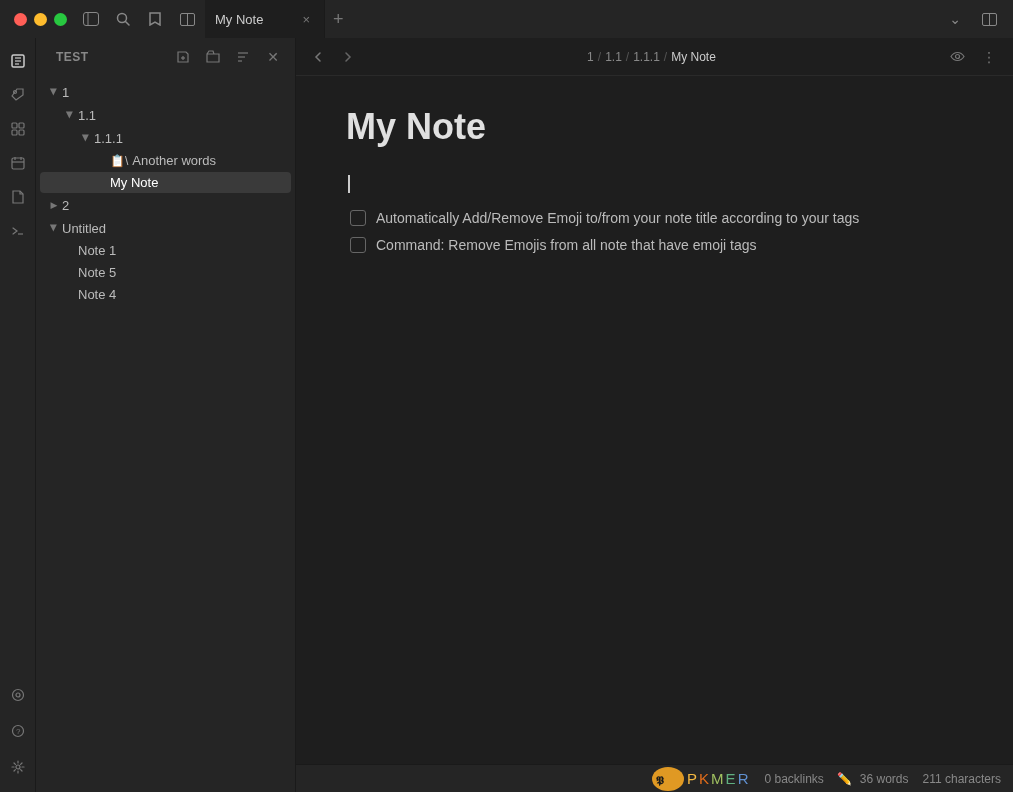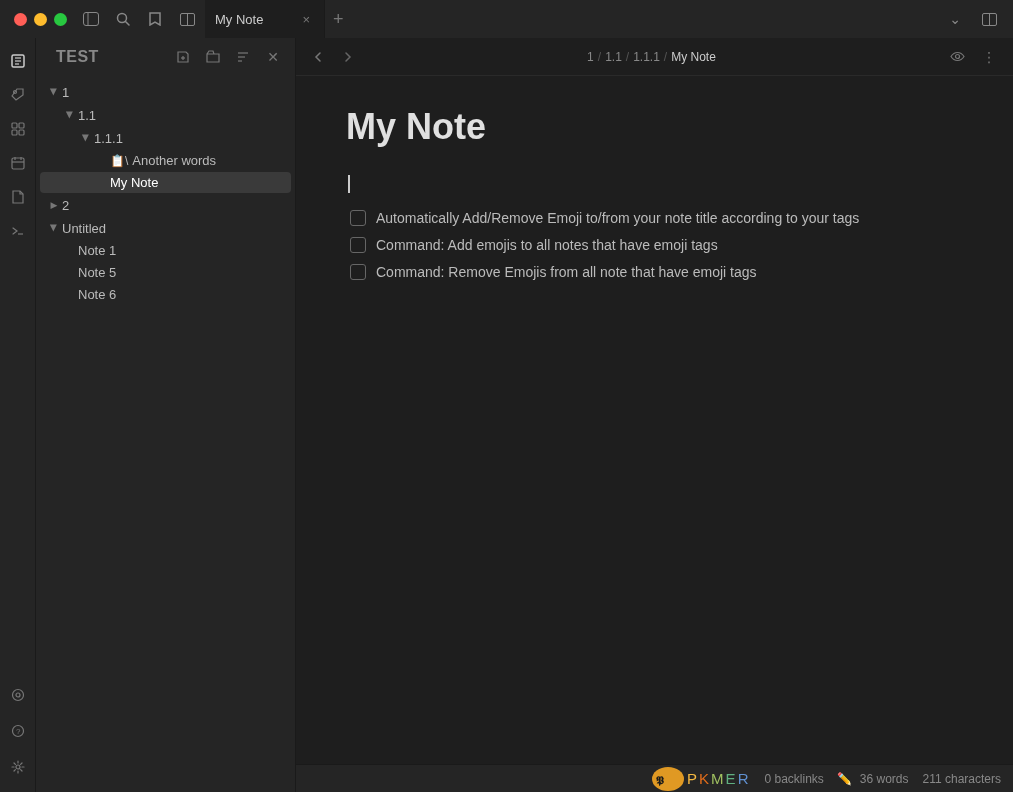--- a/index.html
+++ b/index.html
@@ -188,21 +188,21 @@
 
     .sidebar-content {
       flex: 1;
       overflow-y: auto;
       padding: 4px 0;
     }
     .sidebar-content::-webkit-scrollbar { width: 4px; }
     .sidebar-content::-webkit-scrollbar-thumb { background: #444; border-radius: 2px; }
 
     .tree-section-label {
-      font-size: 16px;
+      font-size: 12px;
       color: #888;
       padding: 4px 12px;
       font-weight: 600;
       text-transform: uppercase;
       letter-spacing: 0.5px;
     }
 
     .tree-item {
       display: flex;
       align-items: center;
@@ -552,21 +552,21 @@
         <span class="tree-item-label">Note 1</span>
       </div>
 
       <div class="tree-item" style="padding-left: 22px;">
         <span class="tree-spacer" style="width:16px"></span>
         <span class="tree-item-label">Note 5</span>
       </div>
 
       <div class="tree-item" style="padding-left: 22px;">
         <span class="tree-spacer" style="width:16px"></span>
-        <span class="tree-item-label">Note 6</span>
+        <span class="tree-item-label">Note 4</span>
       </div>
     </div>
   </div>
 
   <div class="editor-area">
     <div class="editor-nav">
       <div class="nav-btn">
         <svg width="12" height="12" viewBox="0 0 12 12" fill="none">
           <polyline points="8,2 4,6 8,10" stroke="#777" stroke-width="1.5" stroke-linecap="round" fill="none"></polyline>
         </svg>
@@ -601,24 +601,20 @@
 
       <div style="margin-bottom: 16px; height: 20px; display:flex; align-items:center;">
         <span class="cursor-indicator"></span>
       </div>
 
       <div class="checklist-item">
         <div class="checkbox"></div>
         <span>Automatically Add/Remove Emoji to/from your note title according to your tags</span>
       </div>
 
-      <div class="checklist-item">
-        <div class="checkbox"></div>
-        <span>Command: Add emojis to all notes  that have emoji tags</span>
-      </div>
 
       <div class="checklist-item">
         <div class="checkbox"></div>
         <span>Command: Remove Emojis from all note that have emoji tags</span>
       </div>
     </div>
 
     <div class="status-bar">
       <div class="pkmer-logo">
         <div style="position:relative; width:36px; height:28px; display:flex; align-items:center;">

